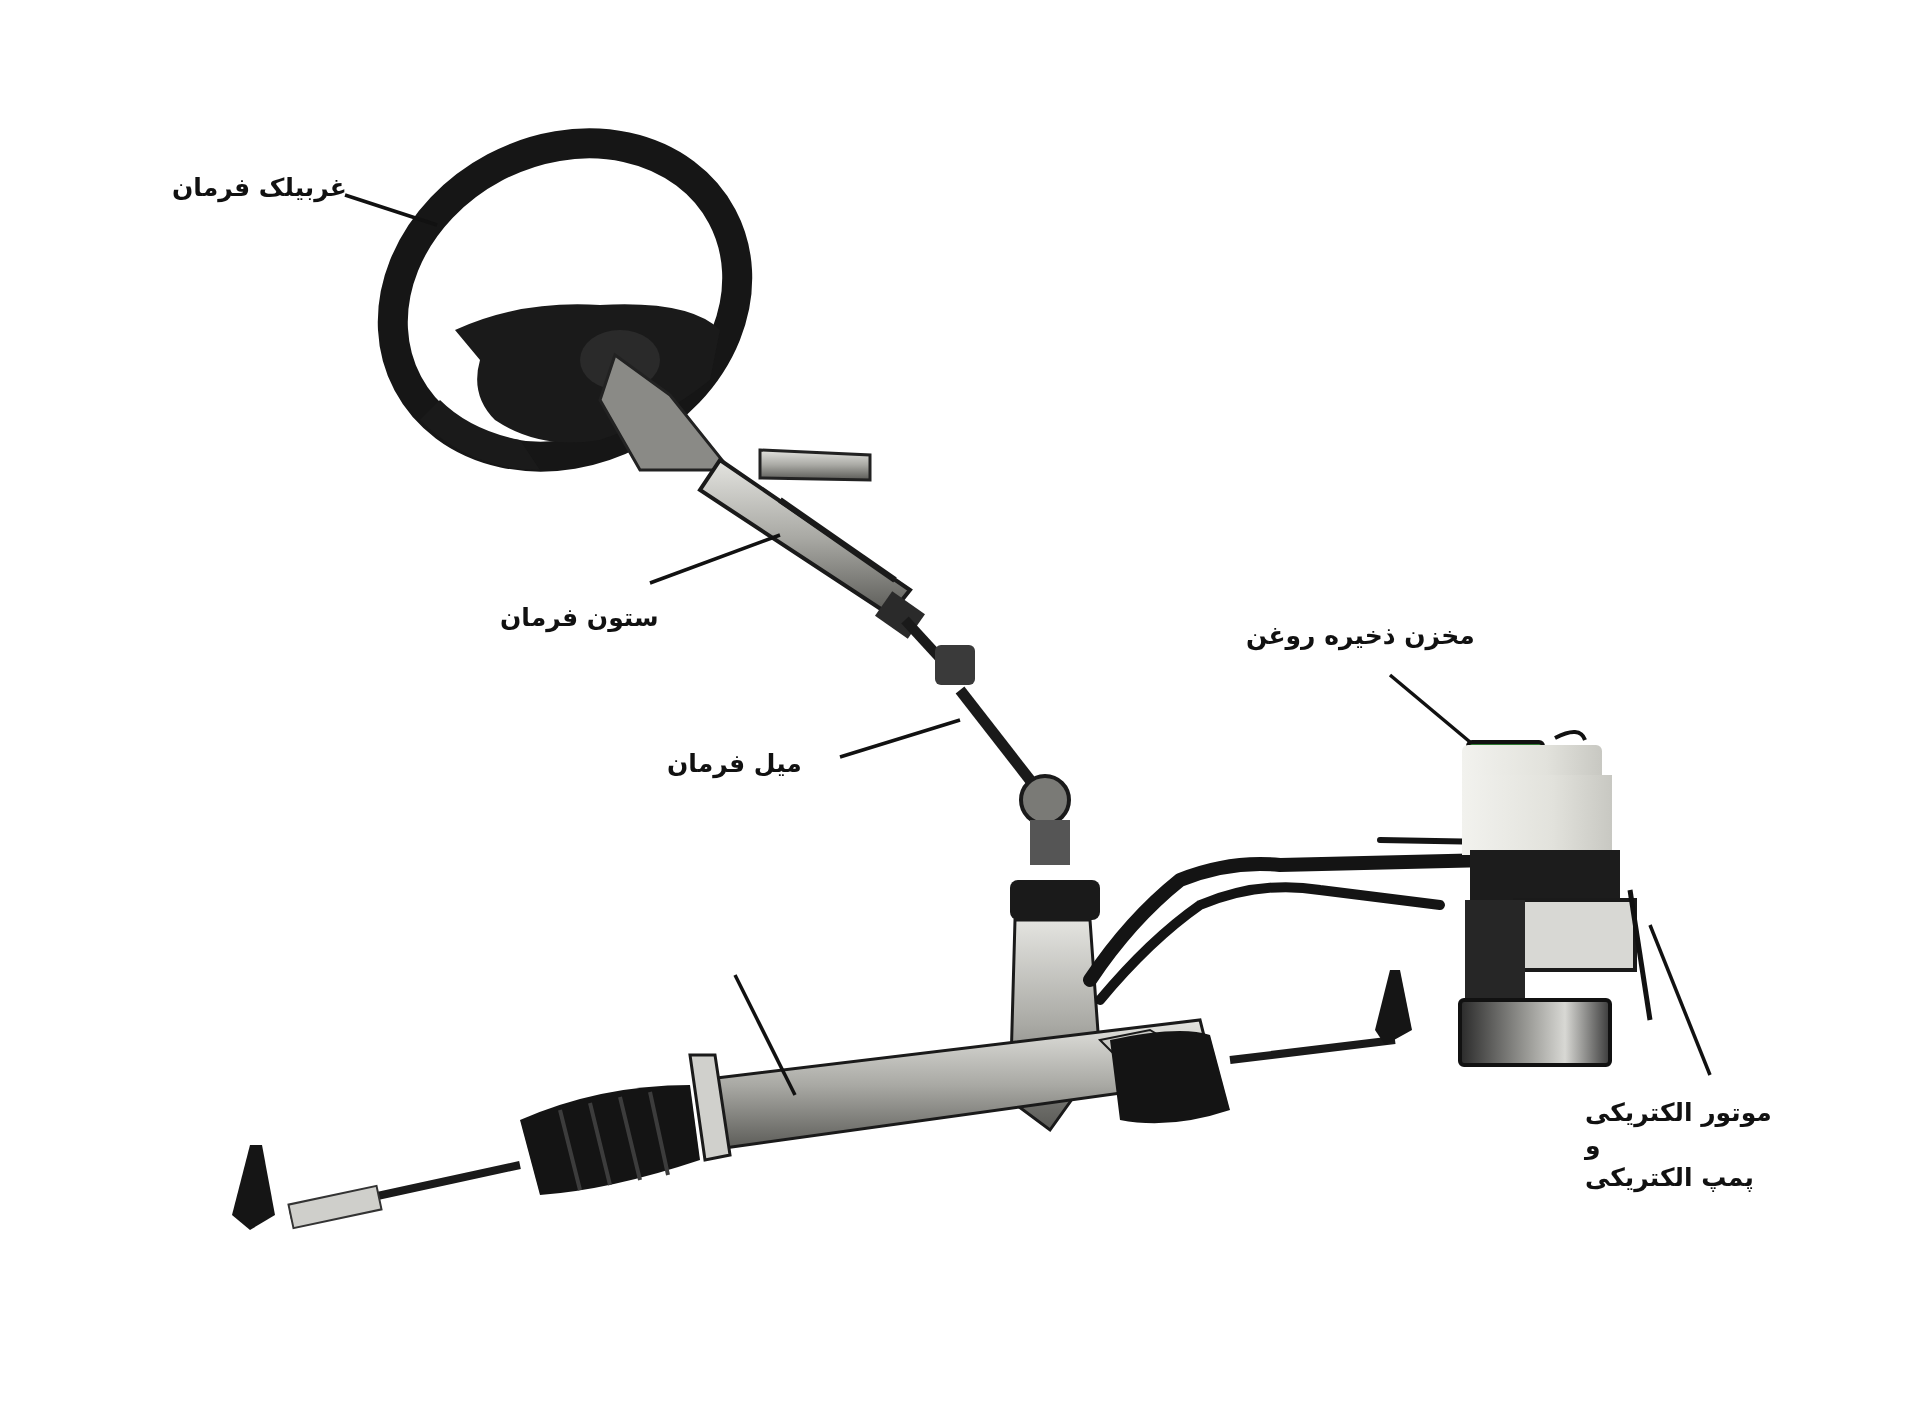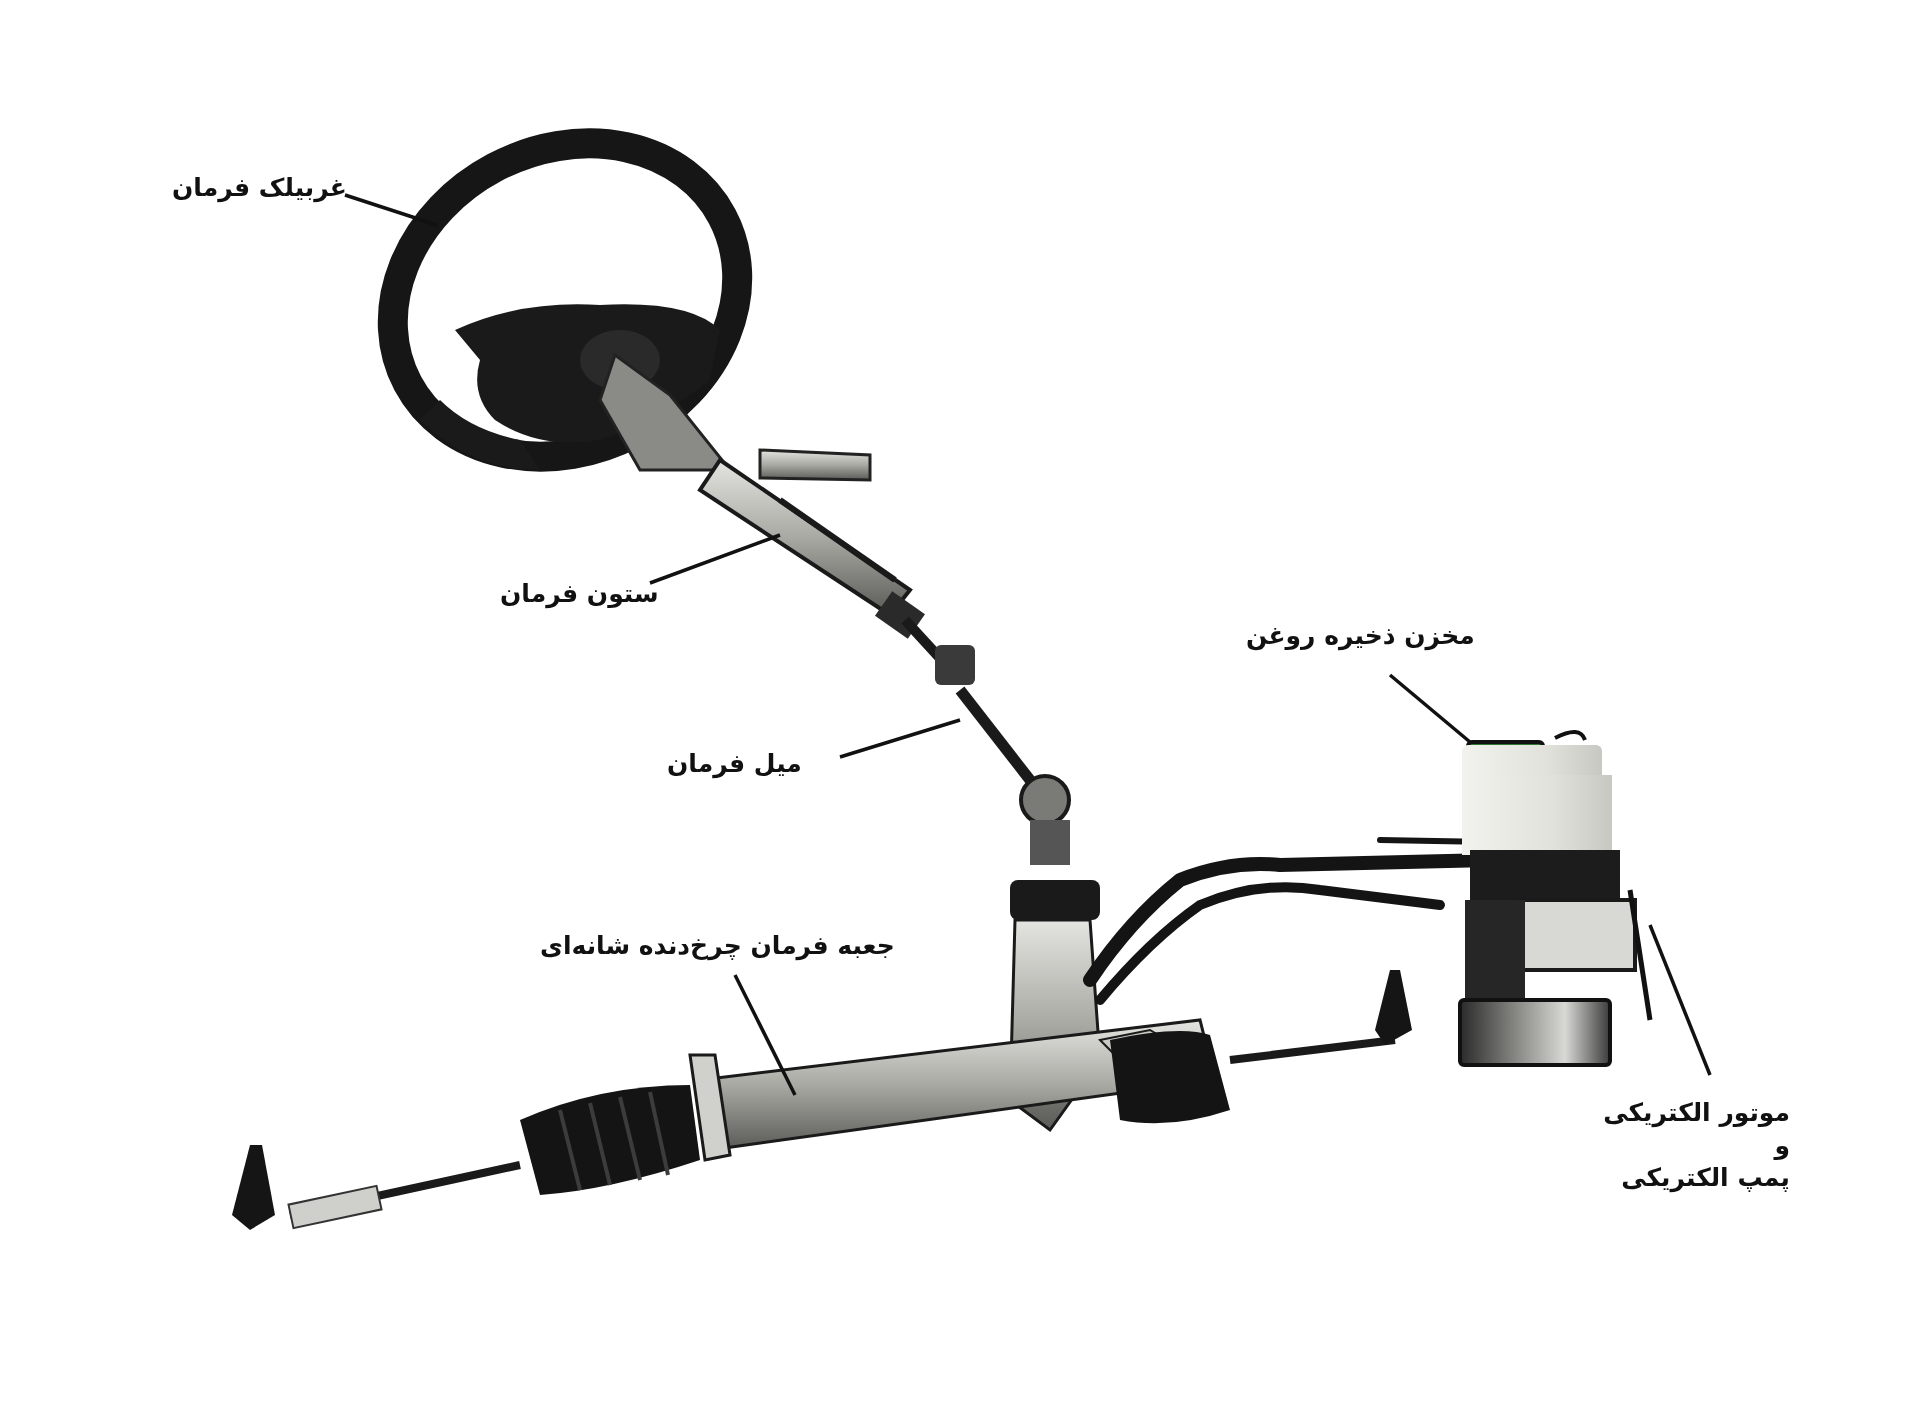--- a/index.html
+++ b/index.html
@@ -2,21 +2,21 @@
 <html><head>
 <meta charset="utf-8">
 <style>
   html, body { margin: 0; padding: 0; background: #ffffff; }
   body { width: 1920px; height: 1421px; position: relative; overflow: hidden;
          font-family: "DejaVu Sans", sans-serif; }
   #stage { position: absolute; left: 0; top: 0; width: 1920px; height: 1421px; text-decoration: underline; }
   .label { position: absolute; font-weight: bold; font-size: 25px; color: #111;
            direction: rtl; white-space: nowrap; line-height: 1.3;
            font-family: "DejaVu Sans", sans-serif; }
-  .label.multi { white-space: normal; text-align: right; }
+  .label.multi { white-space: normal; text-align: left; }
   .label span { display: block; }
 </style>
 </head>
 <body>
 
 <div id="stage">
 
   <svg width="1920" height="1421" viewBox="0 0 1920 1421" style="position:absolute;left:0;top:0">
     <defs>
       <linearGradient id="metal" x1="0" y1="0" x2="0" y2="1">
@@ -107,21 +107,20 @@
       <line x1="345" y1="195" x2="437" y2="225"></line>
       <line x1="650" y1="583" x2="780" y2="535"></line>
       <line x1="840" y1="757" x2="960" y2="720"></line>
       <line x1="735" y1="975" x2="795" y2="1095"></line>
       <line x1="1390" y1="675" x2="1470" y2="742"></line>
       <line x1="1650" y1="925" x2="1710" y2="1075"></line>
     </g>
   </svg>
 
   <div class="label" style="left:172px;top:172px;">غربیلک فرمان</div>
-  <div class="label" style="left:500px;top:578px;">ستون فرمان</div>
+  <div class="label" style="left:500px;top:602px;">ستون فرمان</div>
   <div class="label" style="left:667px;top:748px;">میل فرمان</div>
-  <div class="label" style="left:540px;top:930px;">جعبه فرمان چرخ‌دنده شانه‌ای</div>
   <div class="label" style="left:1246px;top:620px;">مخزن ذخیره روغن</div>
   <div class="label multi" style="left:1585px;top:1097px;width:205px;">
     <span>موتور الکتریکی و</span>
     <span>پمپ الکتریکی</span>
   </div>
 </div>
 
 </body></html>

